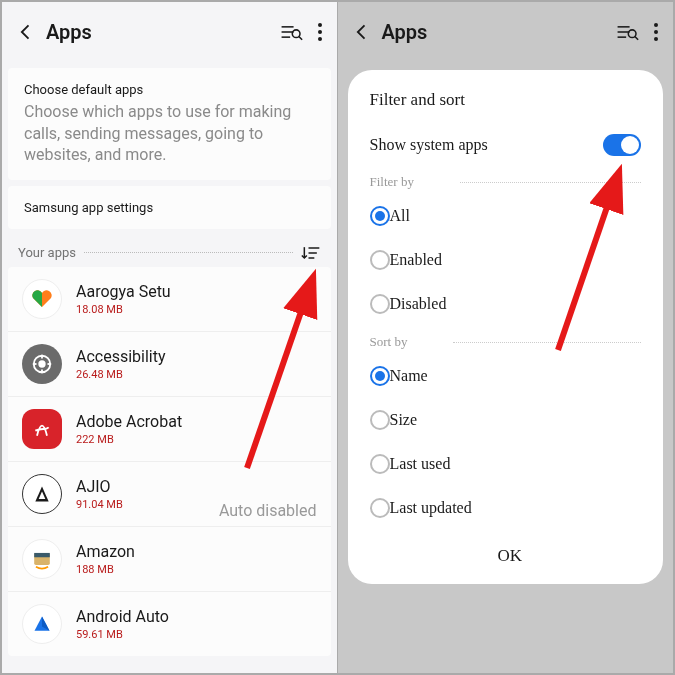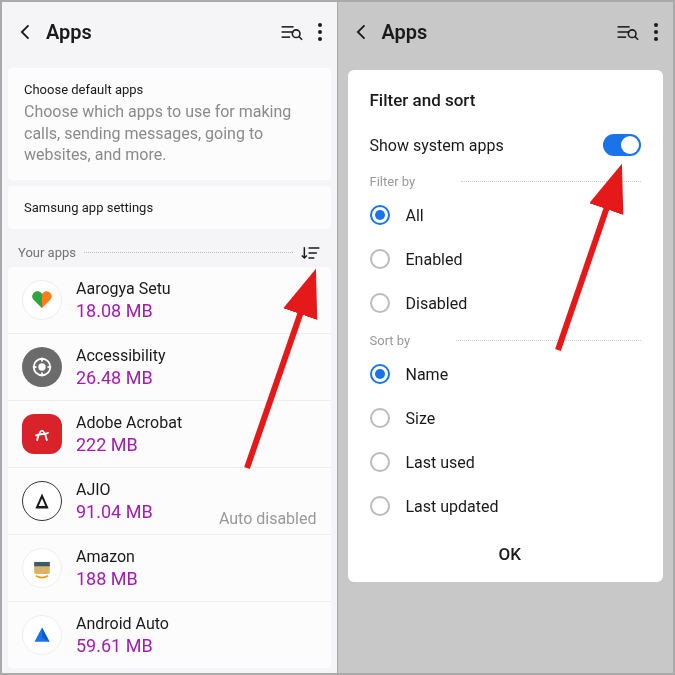--- a/index.html
+++ b/index.html
@@ -64,38 +64,39 @@
     position:relative;
   }
   .app-row + .app-row { border-top: 1px solid #eee; }
   .app-icon {
     width: 40px; height:40px; border-radius:50%;
     display:flex; align-items:center; justify-content:center;
     font-size:18px; flex-shrink:0;
   }
   .app-text { flex:1; }
   .app-name { font-size: 16px; color:#1a1a1a; }
-  .app-size { font-size: 18px; color:#a21caf; margin-top:2px; }
+  .app-size { font-size: 11px; color:#b91c1c; margin-top:2px; }
   .app-status { font-size:16px; color:#999; position:absolute; right:14px; bottom:6px; }
 
   
   .ic-aarogya { background:#fff; border:1px solid #eee; }
   .ic-access { background:#6b6b6b; }
   .ic-acrobat { background:#d8232a; border-radius: 12px; }
   .ic-ajio { background:#fff; border:1px solid #333; }
   .ic-amazon { background:#fff; border:1px solid #eee; }
   .ic-auto { background:#fff; border:1px solid #eee; }
 
   
   .dialog {
     background:#fff;
-    border-radius: 6px;
+    border-radius: 24px;
     margin: 8px 10px 10px 10px;
     padding: 20px 0 10px 0;
     position:relative;
+    font-family:Liberation Serif, serif;
   }
   .dialog-title { font-size:17px; font-weight:500; color:#1a1a1a; padding: 0 22px 14px 22px; }
   .toggle-row {
     display:flex; align-items:center; justify-content:space-between;
     padding: 10px 22px;
     font-size:16px; color:#1a1a1a;
   }
   .toggle {
     width: 38px; height:22px; border-radius:11px;
     background:#1a73e8; position:relative;
@@ -108,21 +109,20 @@
   .group-label-row {
     display:flex; align-items:center;
     padding: 8px 22px 4px 22px;
     font-size:13px; color:#999;gap:36px;
   }
   .group-label-row .dots { flex:1; border-bottom:1px dotted #ccc; margin-left:10px; height:1px; }
 
   .radio-row {
     display:flex; align-items:center;
     padding: 12px 22px;
-    gap:16px;
     font-size:16px; color:#1a1a1a;
   }
   .radio {
     width:20px; height:20px; border-radius:50%;
     border:2px solid #bbb;
     display:flex; align-items:center; justify-content:center;
     flex-shrink:0;
   }
   .radio.on { border-color:#1a73e8; }
   .radio.on .dot { width:10px; height:10px; border-radius:50%; background:#1a73e8; }

